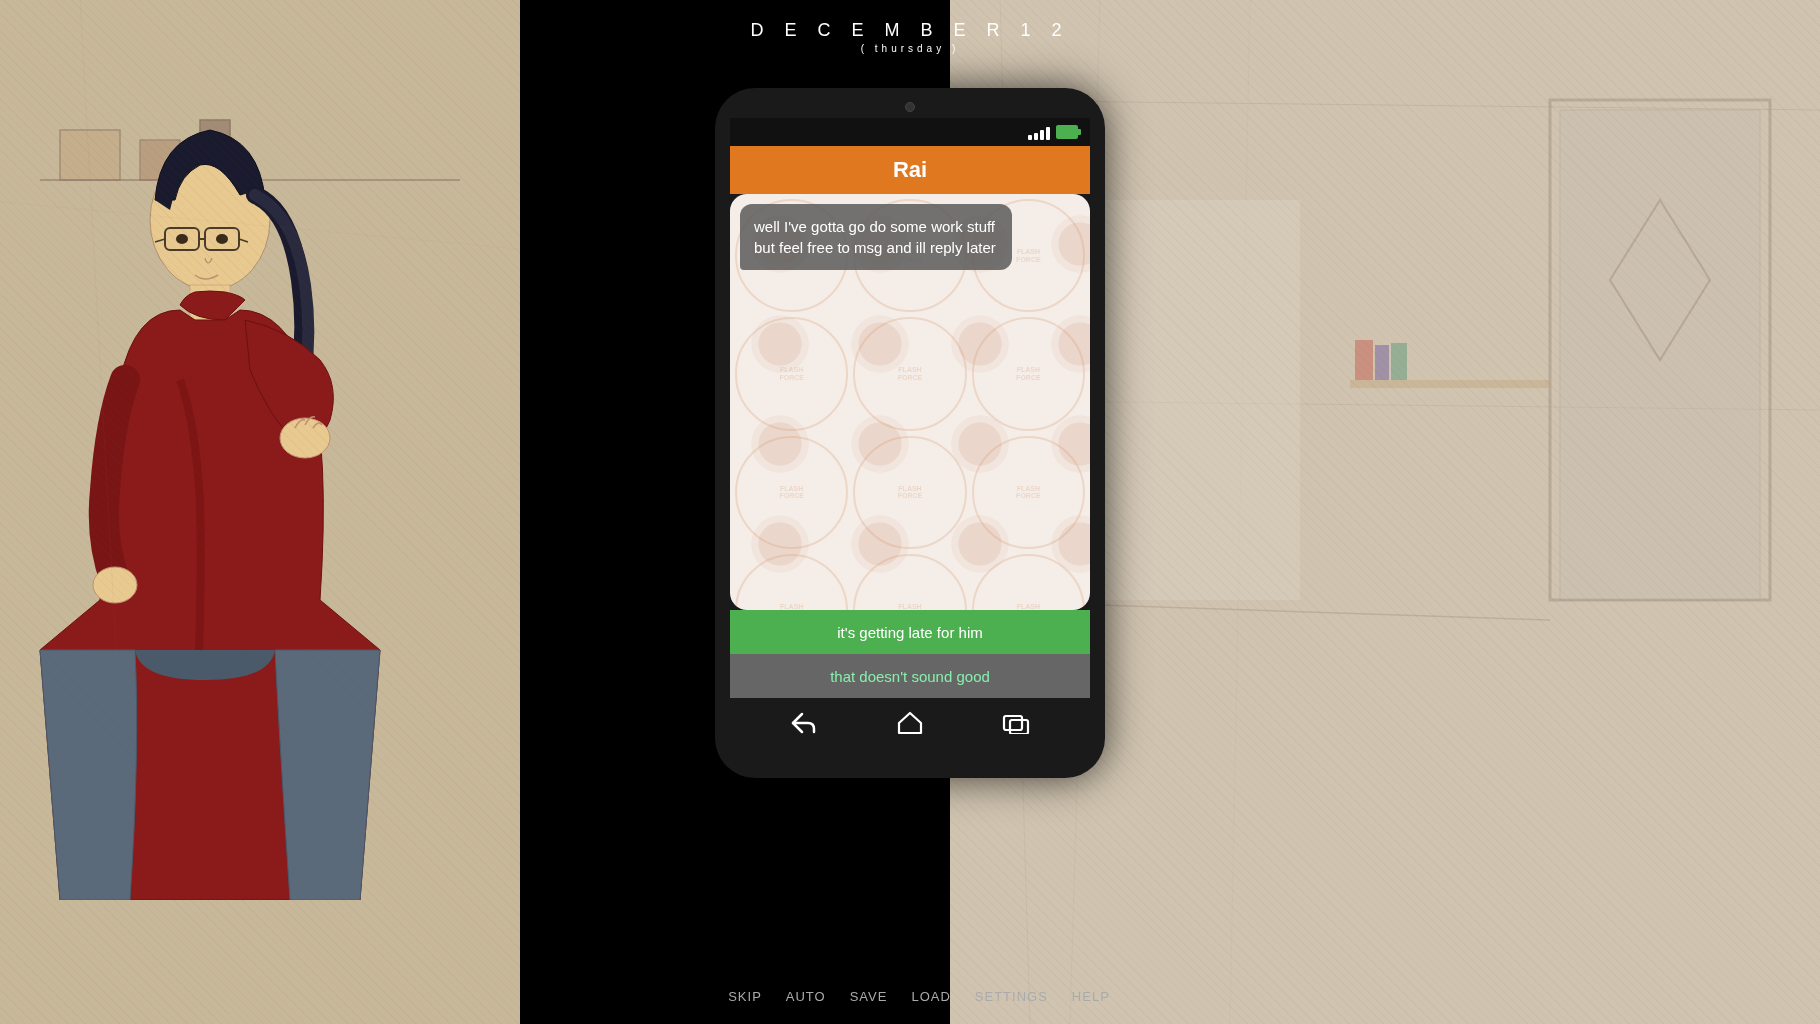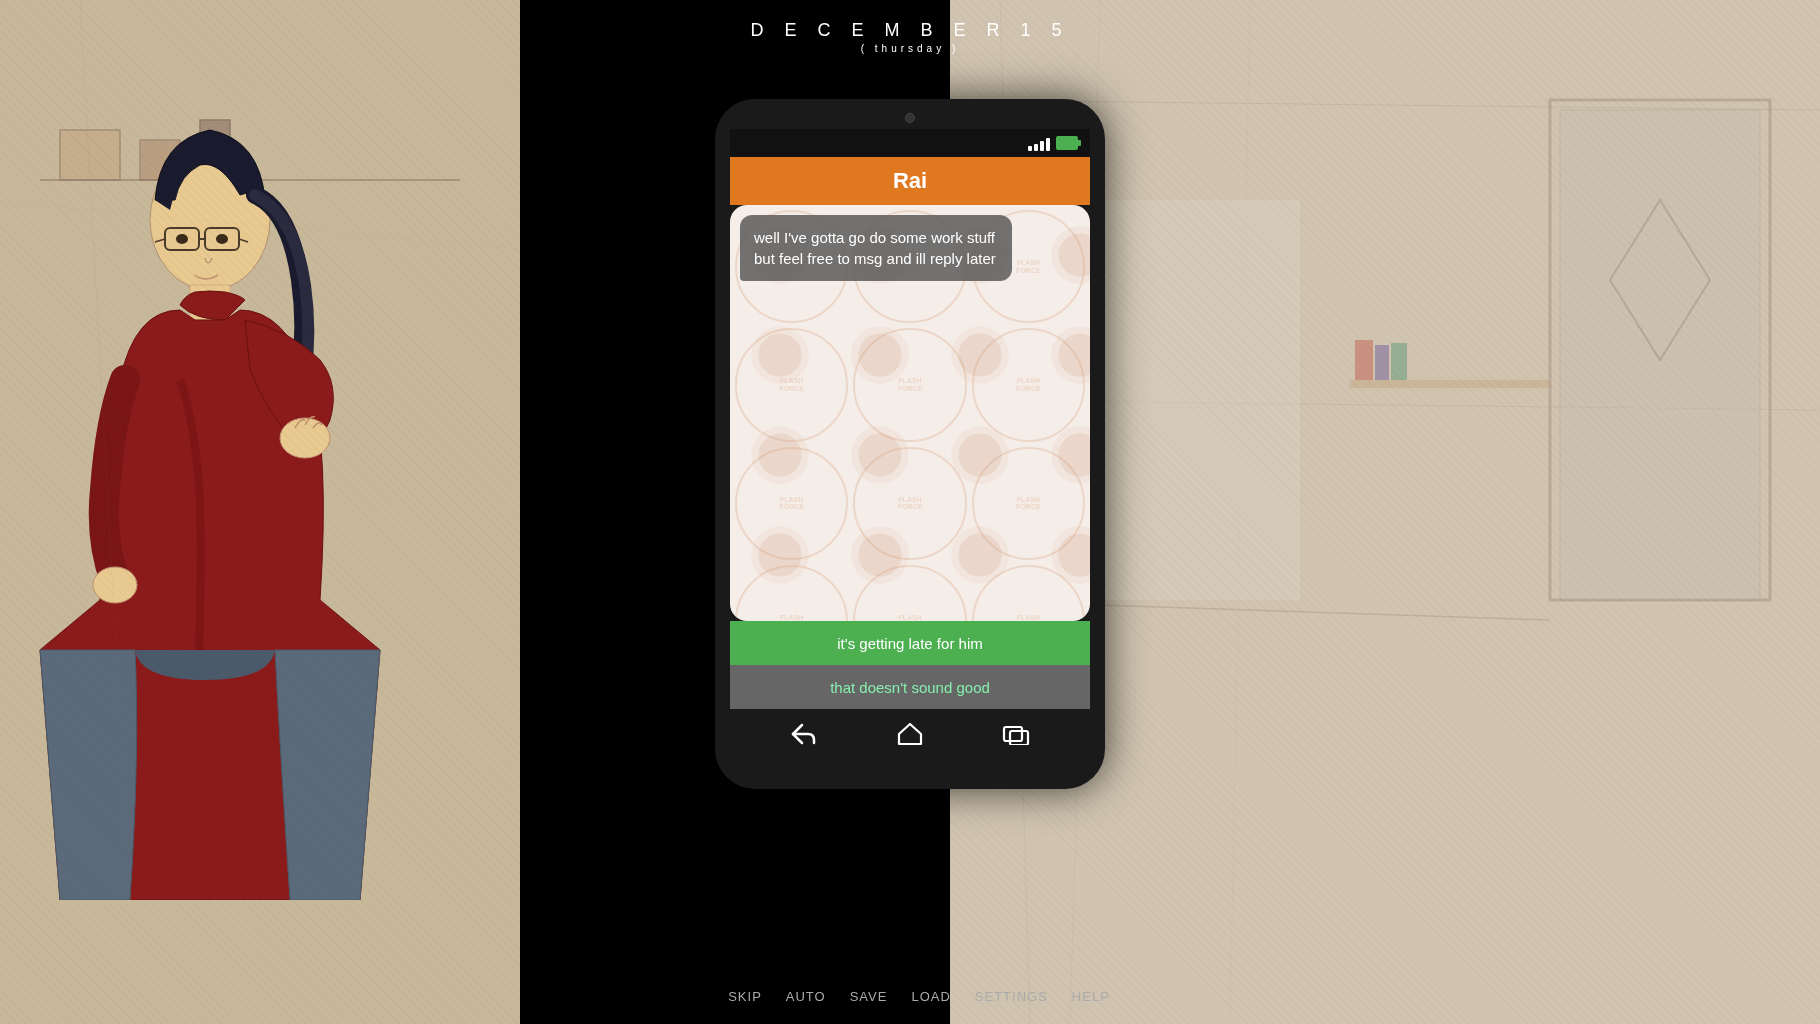--- a/index.html
+++ b/index.html
@@ -63,21 +63,21 @@
       font-size: 10px;
       letter-spacing: 4px;
       font-weight: 300;
       margin-top: 2px;
     }
 
     
     .phone-container {
       position: absolute;
       left: 50%;
-      top: 99px;
+      top: 88px;
       transform: translateX(-50%);
       width: 390px;
       height: 690px;
       background: #1a1a1a;
       border-radius: 40px;
       z-index: 20;
       display: flex;
       flex-direction: column;
       align-items: center;
       box-shadow: 0 0 40px rgba(0,0,0,0.7);
@@ -395,21 +395,21 @@
 
     <rect x="400" y="380" width="200" height="8" fill="#c4a882" opacity="0.5"></rect>
 
     <rect x="405" y="340" width="18" height="40" fill="#c87060" opacity="0.6"></rect>
     <rect x="425" y="345" width="14" height="35" fill="#8070a0" opacity="0.6"></rect>
     <rect x="441" y="343" width="16" height="37" fill="#70a080" opacity="0.6"></rect>
   </svg>
 </div>
 
 <div class="date-header">
-  <div class="date-line">D E C E M B E R  1 5</div>
+  <div class="date-line">D E C E M B E R  1 2</div>
   <div class="day-line">( thursday )</div>
 </div>
 
 <div class="phone-container">
 
   <div class="phone-top-bar">
     <div class="phone-camera"></div>
   </div>
 
   <div class="phone-screen">

